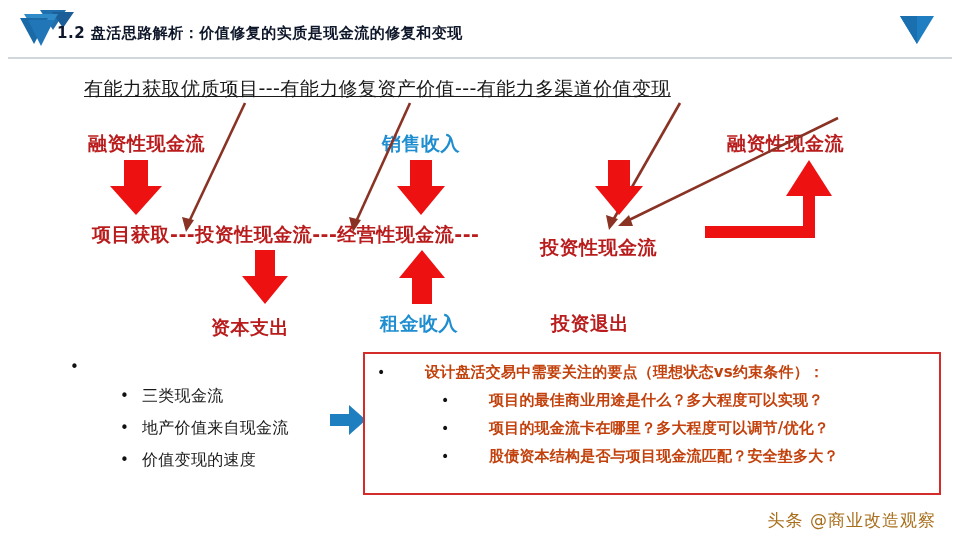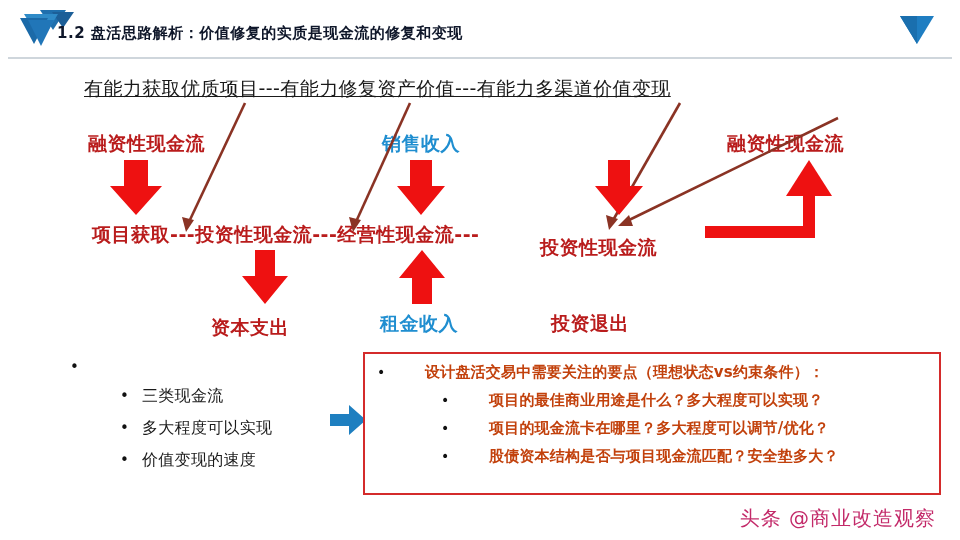--- a/index.html
+++ b/index.html
@@ -135,22 +135,22 @@
     letter-spacing: 0.2px;
     white-space: nowrap;
     margin-left: 24px;
   }
 
   
   .watermark {
     position: absolute;
     right: 24px;
     bottom: 8px;
-    font-size: 20px;
-    color: #be185d;
+    font-size: 17px;
+    color: #a16207;
     opacity: 0.92;
     letter-spacing: 1px;
   }
 
   svg.layer {
     position: absolute;
     left: 0;
     top: 0;
     width: 960px;
     height: 540px;
@@ -247,21 +247,21 @@
   <div class="bullets">
     <div class="b-row lvl1">
       <span class="b-dot">•</span>
     </div>
     <div class="b-row lvl2">
       <span class="b-dot">•</span>
       <span class="b-text">三类现金流</span>
     </div>
     <div class="b-row lvl2">
       <span class="b-dot">•</span>
-      <span class="b-text">多大程度可以实现</span>
+      <span class="b-text">地产价值来自现金流</span>
     </div>
     <div class="b-row lvl2">
       <span class="b-dot">•</span>
       <span class="b-text">价值变现的速度</span>
     </div>
   </div>
 
   <div class="redbox">
     <div class="redbox-inner">
       <div class="rb-row lvl1">

